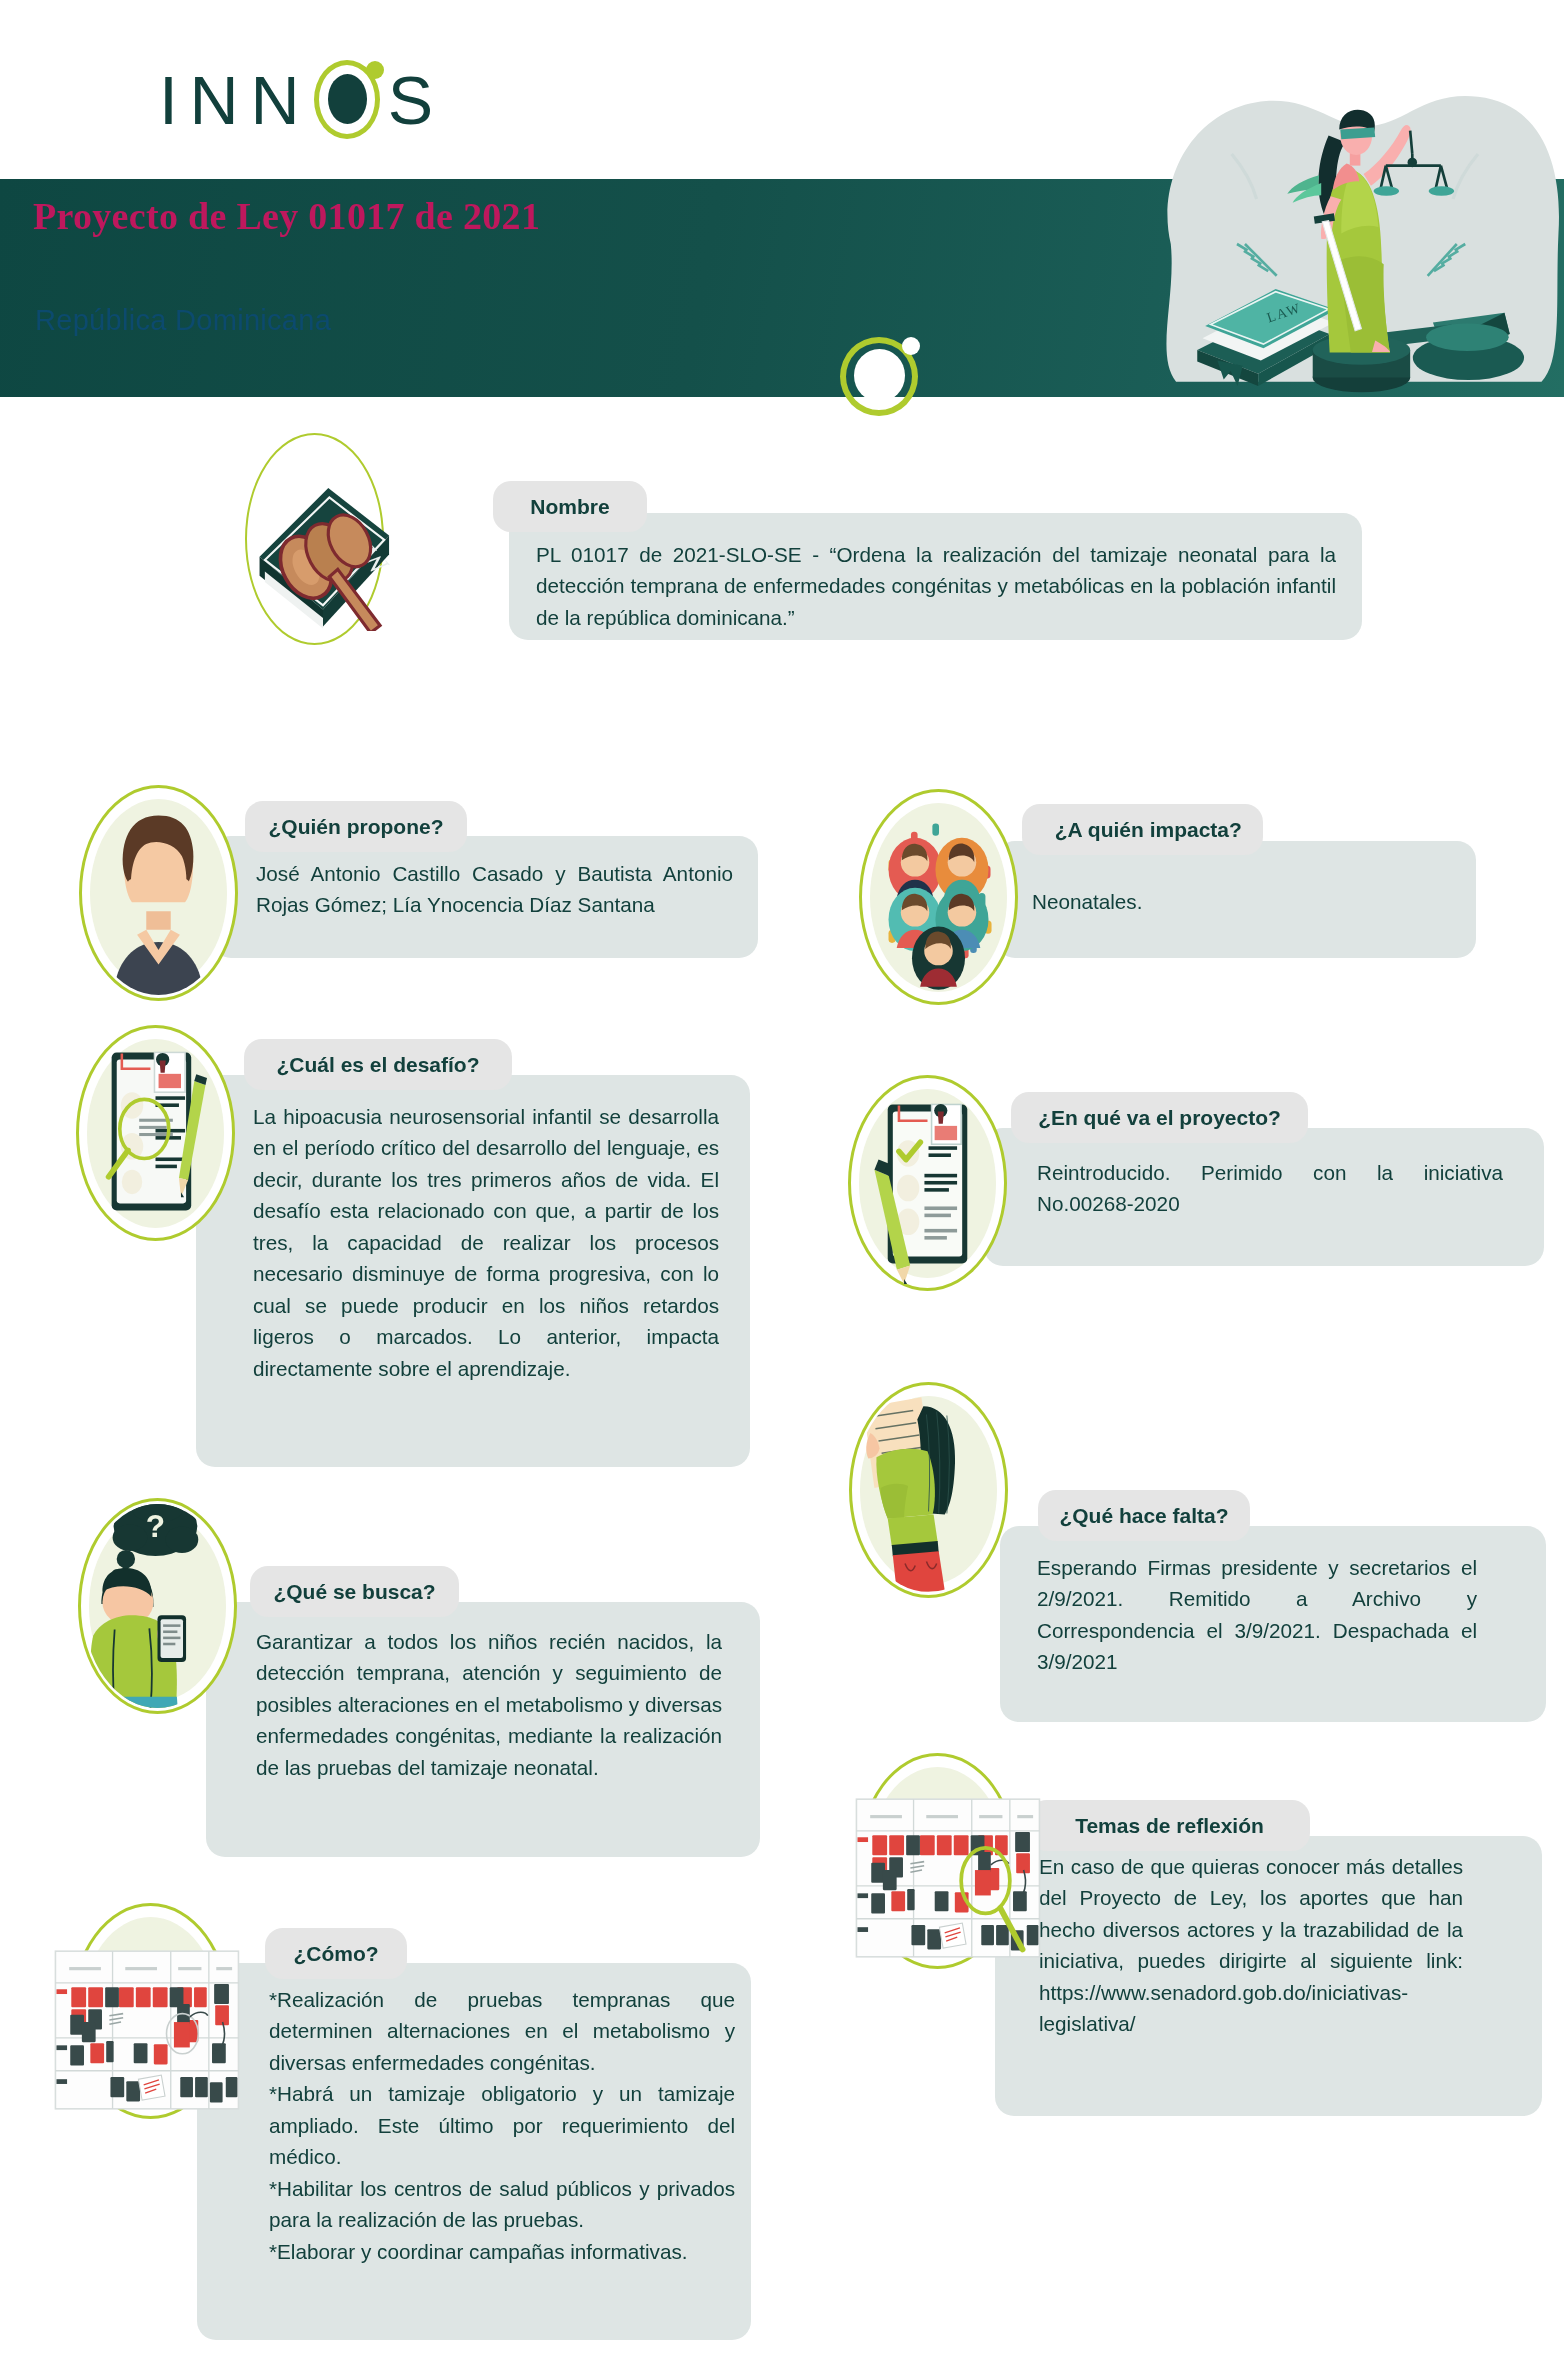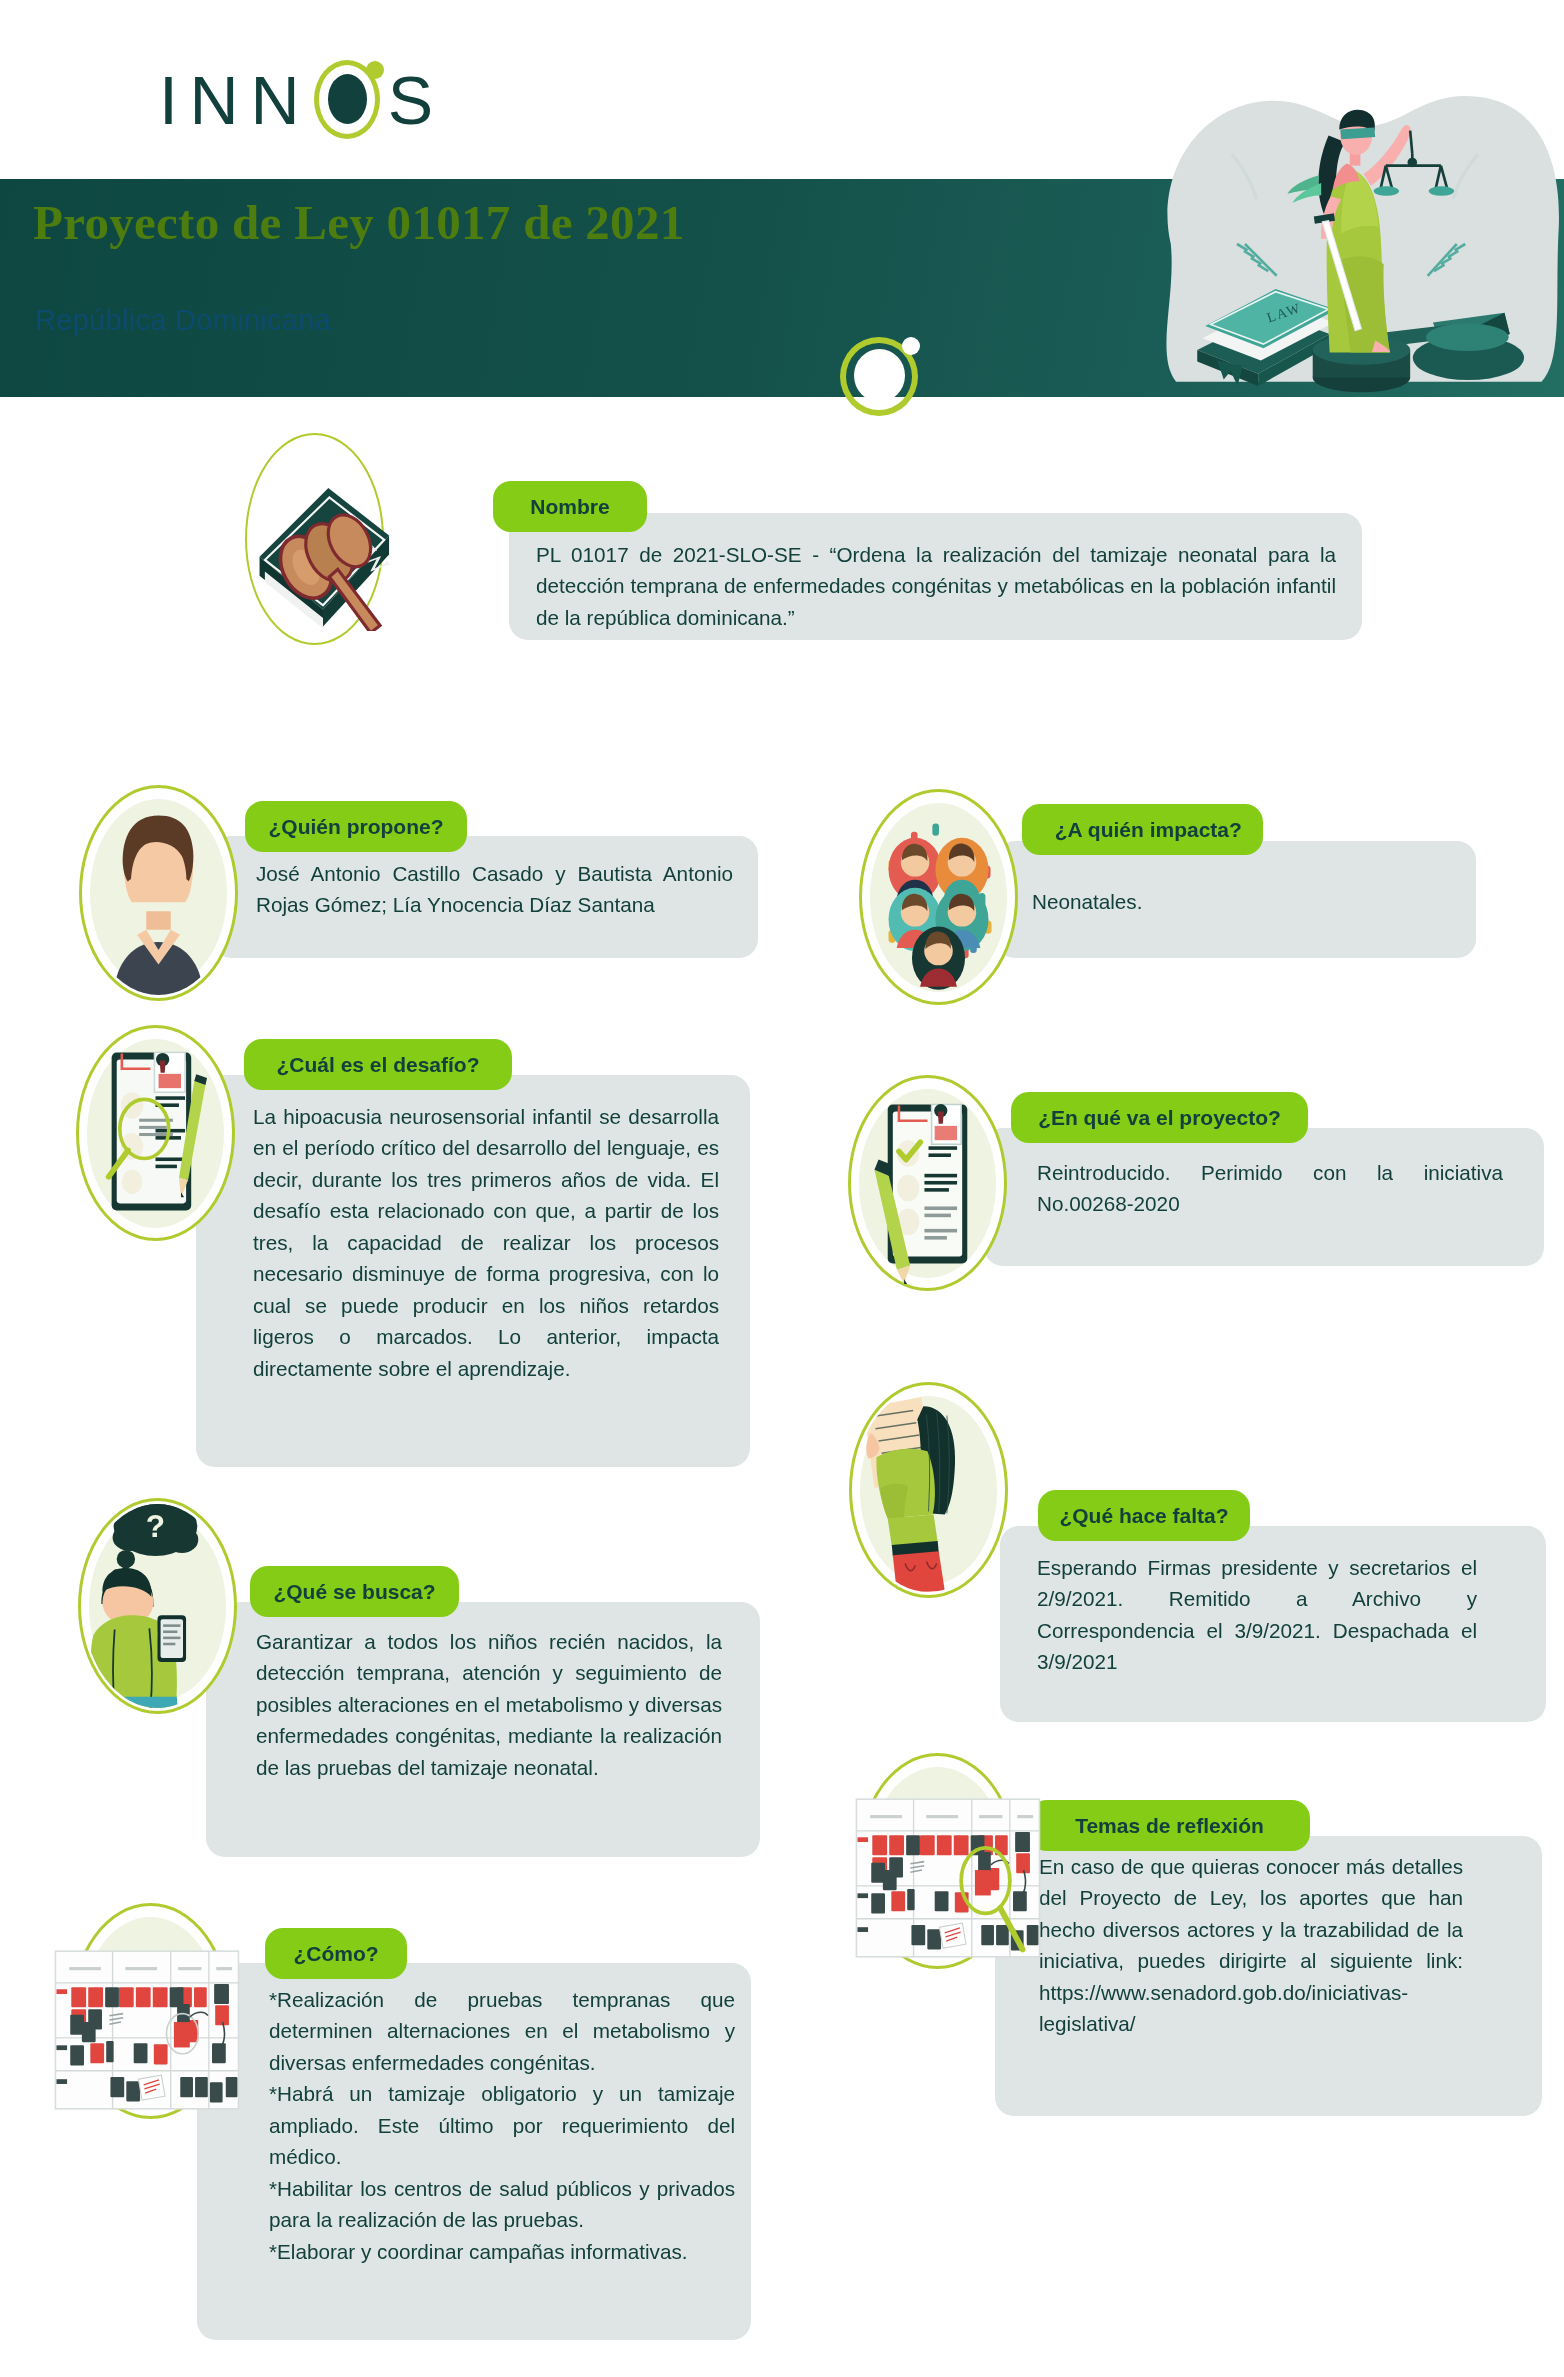--- a/index.html
+++ b/index.html
@@ -59,23 +59,23 @@
     position: absolute;
     left: 0; top: 179px;
     width: 1564px; height: 218px;
     background: linear-gradient(100deg, #0E4742 0%, #14504A 45%, #1B5F58 78%, #236E63 100%);
   }
   .header-title {
     position: absolute;
     left: 33px; top: 197px;
     width: 1007px;
     font-family: "Liberation Serif", serif;
-    font-size: 49px;
+    font-size: 38px;
     font-weight: 700;
-    color: #4d7c0f;
+    color: #be185d;
     letter-spacing: 0.3px;
     line-height: 1.05;
   }
   .header-subtitle {
     position: absolute;
     left: 35px; top: 304px;
     font-family: "Liberation Sans", sans-serif;
     font-size: 29px;
     font-weight: 400;
     color: #0c4a6e;
@@ -121,21 +121,21 @@
   .block {
     position: absolute;
   }
   .bubble {
     position: absolute;
     background: #DEE5E4;
     border-radius: 19px;
   }
   .badge {
     position: absolute;
-    background: #84cc16;
+    background: #e5e5e5;
     border-radius: 18px;
     display: flex;
     align-items: center;
     justify-content: center;
     padding: 0 24.4px;
     z-index: 3;
   }
   .badge span {
     font-family: "Liberation Sans", sans-serif;
     font-weight: 700;

